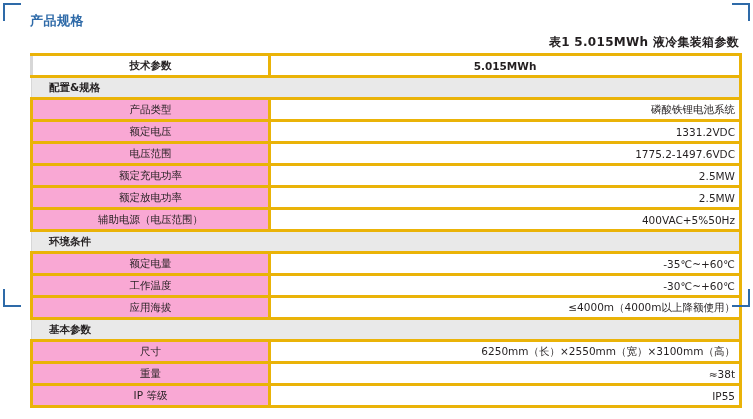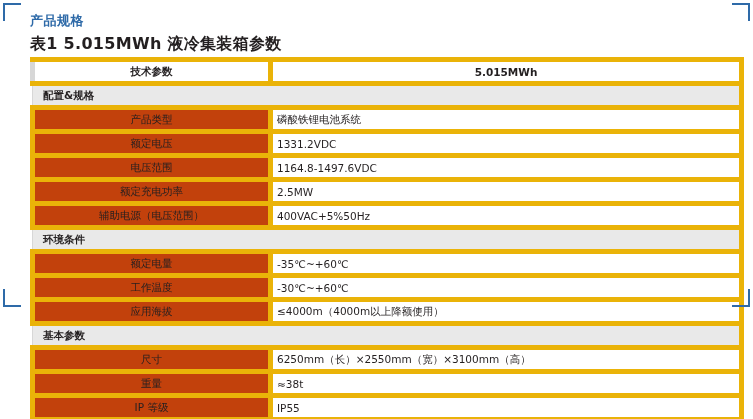--- a/index.html
+++ b/index.html
@@ -22,64 +22,65 @@
     padding: 10px 14px 8px 14px;
   }
   .doc-title {
     color: #2e6aa8;
     font-size: 13px;
     font-weight: bold;
     letter-spacing: 0.5px;
     margin: 2px 0 4px 16px;
   }
   .table-caption {
-    font-size: 16px;
+    font-size: 12px;
     font-weight: bold;
     color: #231f20;
     margin: 0 0 2px 16px;
     letter-spacing: 0.3px;
+    text-align: right;
   }
   table.spec {
     border-collapse: collapse;
     width: 709px;
     margin-left: 16px;
     table-layout: fixed;
     font-size: 10.5px;
   }
   table.spec td {
-    border: 5px solid #eab308;
+    border: 3px solid #eab308;
     padding: 2px 4px;
     height: 15px;
     vertical-align: middle;
   }
   .col-label { width: 238px; }
   .col-value { width: 471px; }
 
   tr.header-row td {
     font-weight: bold;
     text-align: center;
     background: #ffffff;
     border-left-color: #d7d7d7;
   }
   tr.header-row td.hdr-label {
     text-align: center;
   }
   tr.section-row td {
     background: #e9e9e9;
     font-weight: bold;
     text-align: left;
-    padding-left: 10px;
+    padding-left: 17px;
     border-left: 1px solid #d7d7d7;
   }
   tr.data-row td.lbl {
     text-align: center;
-    background: #c2410c;
+    background: #f9a8d4;
   }
   tr.data-row td.val {
-    text-align: left;
+    text-align: right;
     background: #ffffff;
   }
   .corner {
     position: absolute;
     width: 16px;
     height: 16px;
     border-color: #2e6aa8;
     border-style: solid;
     border-width: 0;
   }
@@ -119,24 +120,28 @@
       <tr class="data-row">
         <td class="lbl">产品类型</td>
         <td class="val">磷酸铁锂电池系统</td>
       </tr>
       <tr class="data-row">
         <td class="lbl">额定电压</td>
         <td class="val">1331.2VDC</td>
       </tr>
       <tr class="data-row">
         <td class="lbl">电压范围</td>
-        <td class="val">1164.8-1497.6VDC</td>
+        <td class="val">1775.2-1497.6VDC</td>
       </tr>
       <tr class="data-row">
         <td class="lbl">额定充电功率</td>
+        <td class="val">2.5MW</td>
+      </tr>
+      <tr class="data-row">
+        <td class="lbl">额定放电功率</td>
         <td class="val">2.5MW</td>
       </tr>
       <tr class="data-row">
         <td class="lbl">辅助电源（电压范围）</td>
         <td class="val">400VAC+5%50Hz</td>
       </tr>
 
       <tr class="section-row">
         <td colspan="2">环境条件</td>
       </tr>

